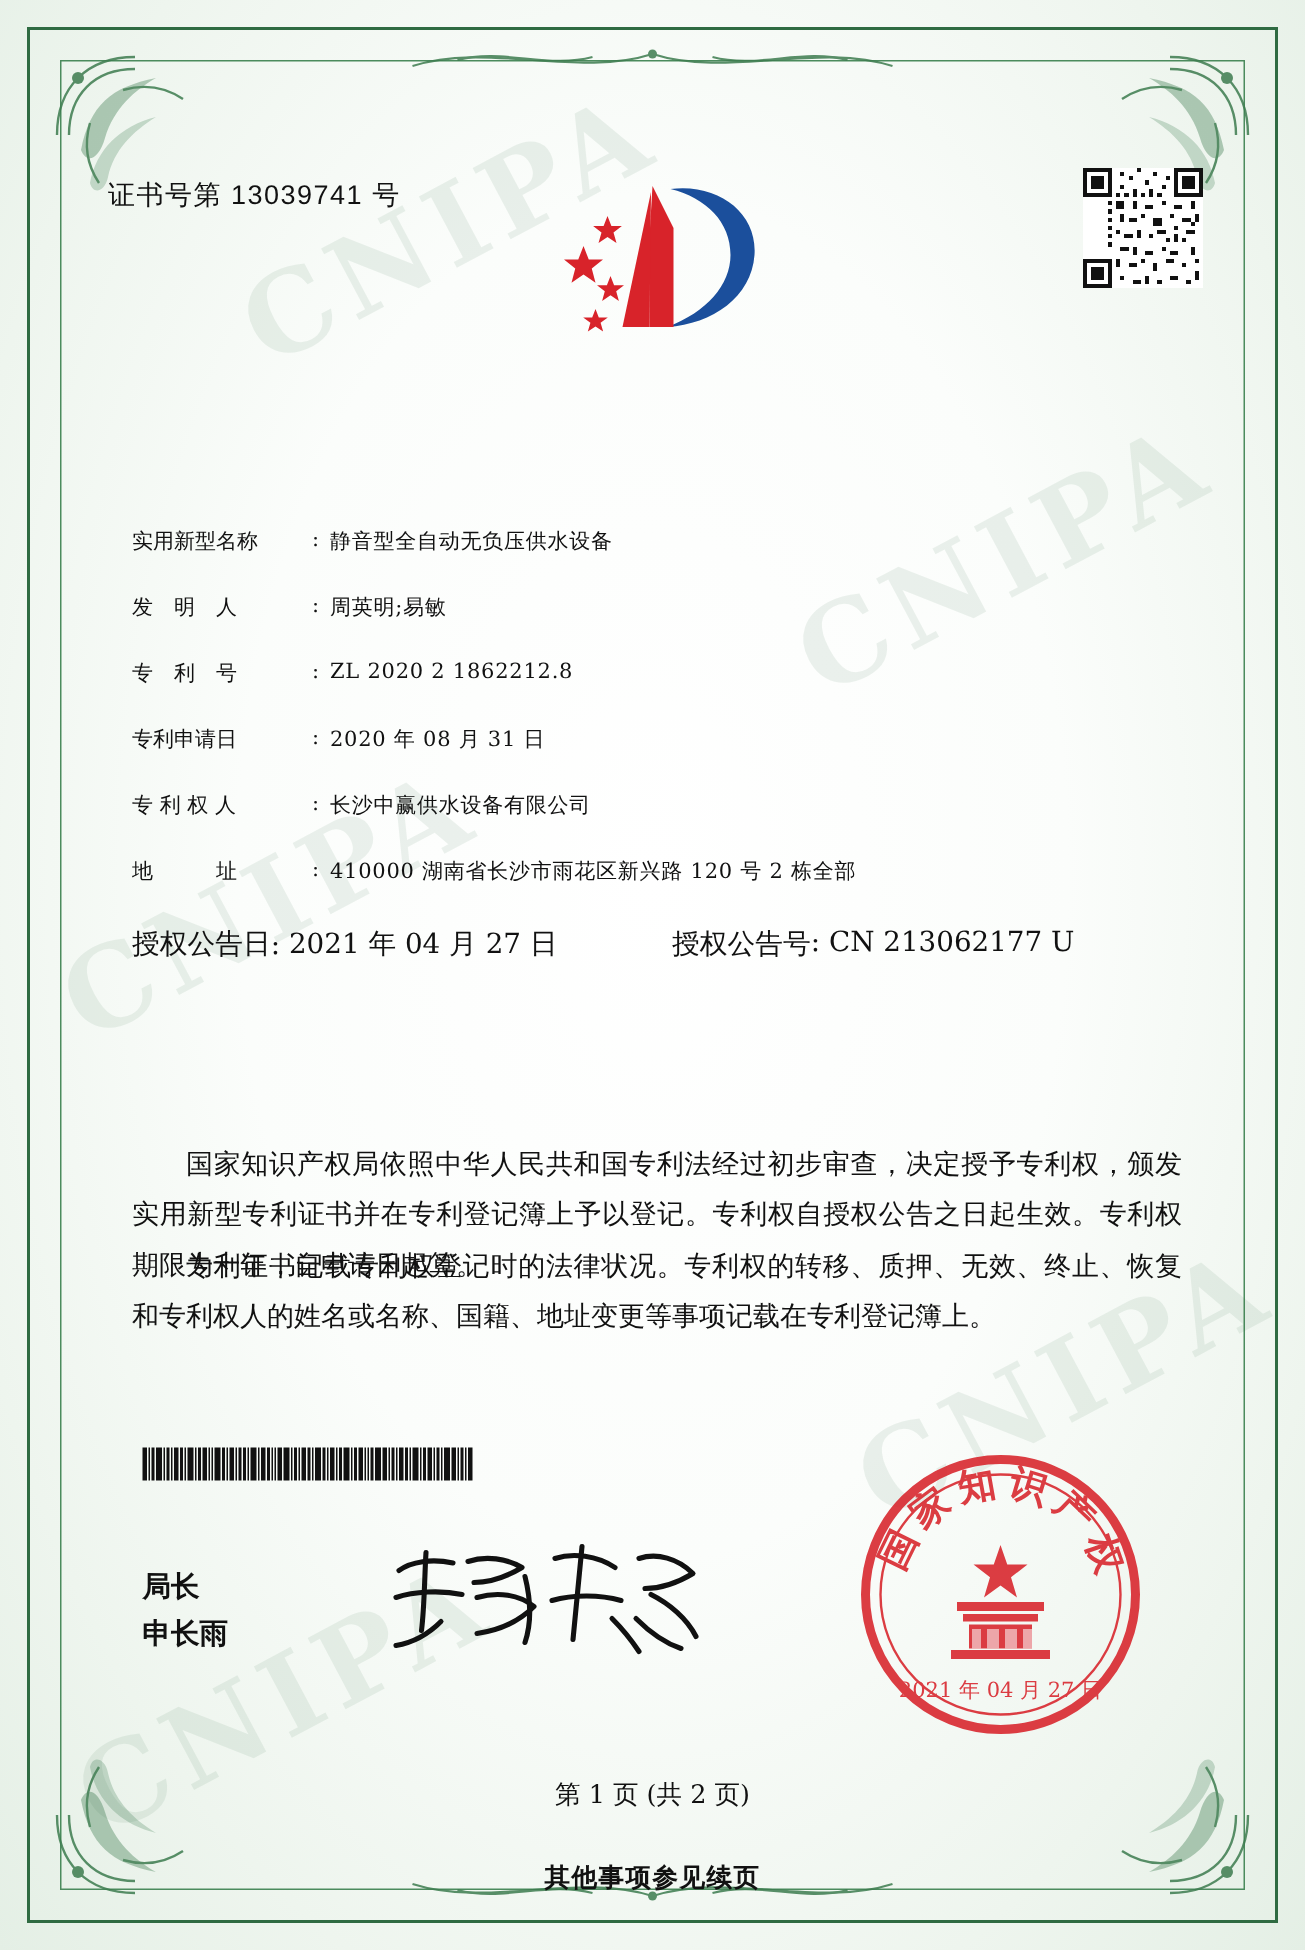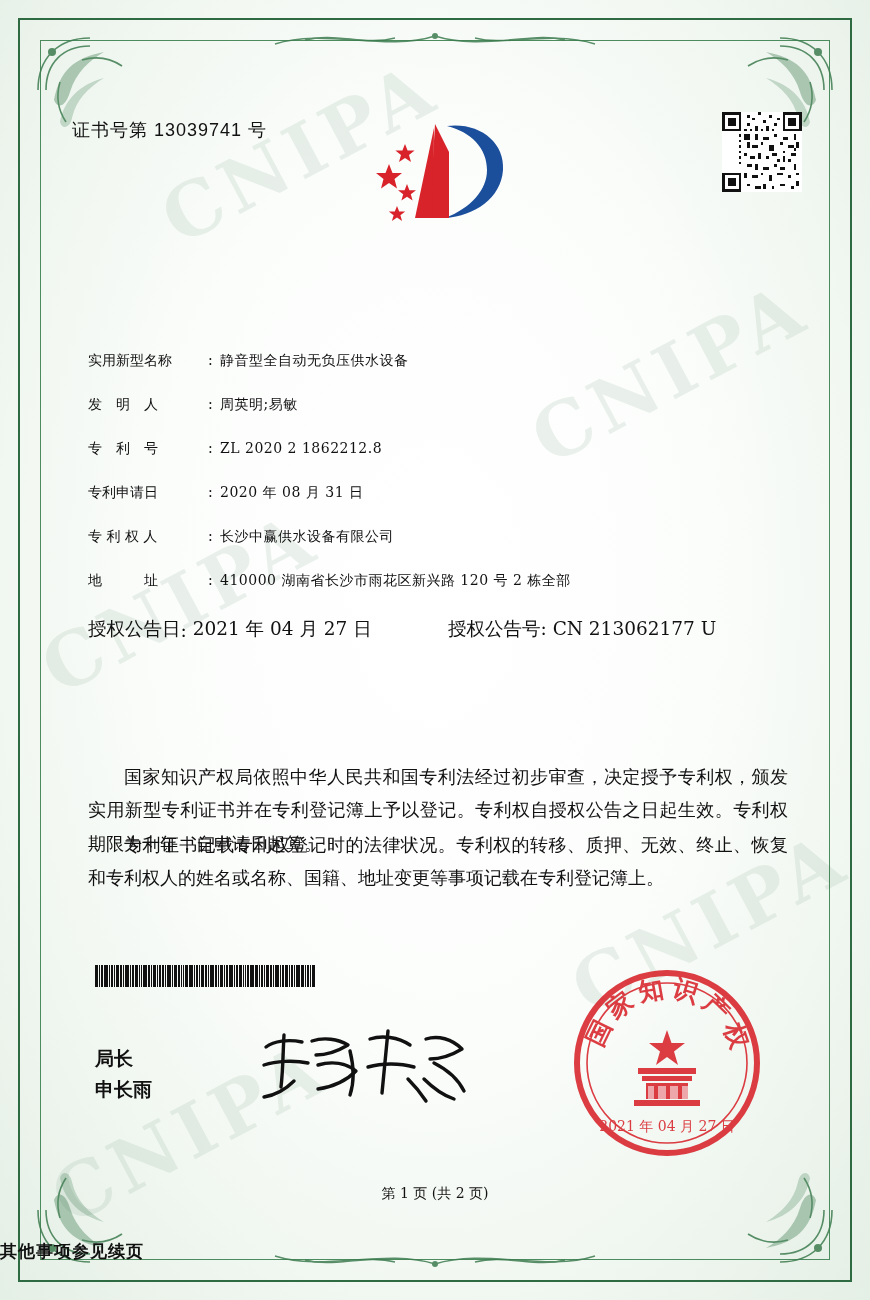--- a/index.html
+++ b/index.html
@@ -129,24 +129,24 @@
   }
 
   
   .seal{
     position:absolute;right:108px;top:968px;
     width:190px;height:190px;
   }
 
   .page-no{
     position:absolute;left:0;top:1185px;width:870px;text-align:center;
-    font-size:14px;color:#111;
+    font-size:17px;color:#111;
   }
   .footer-note{
-    position:absolute;left:0;top:1240px;width:870px;
+    position:absolute;left:0;top:1240px;width:870px;text-align:center;
     font-size:17px;color:#111;font-weight:600;letter-spacing:1px;
   }
 </style>
 </head>
 <body>
 
 <div class="sheet">
 
   <div class="frame-outer"></div>
   <div class="frame-inner"></div>

